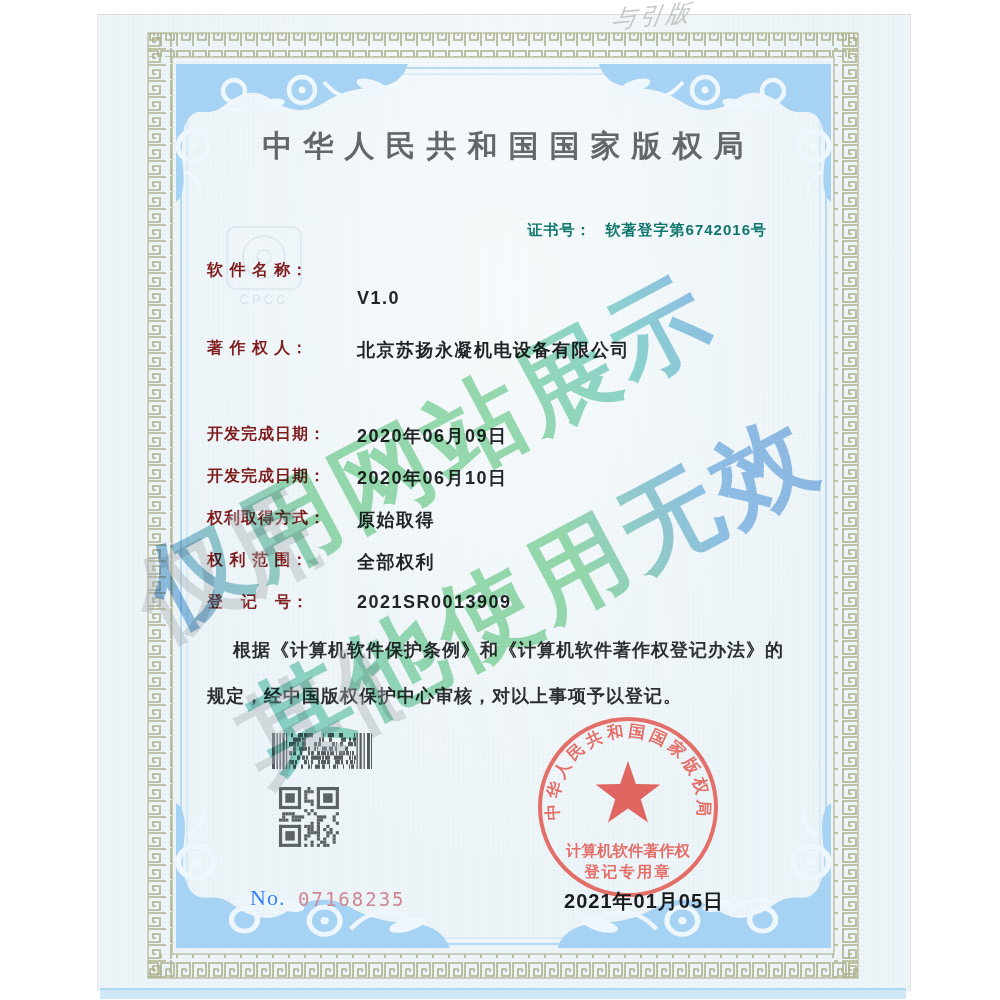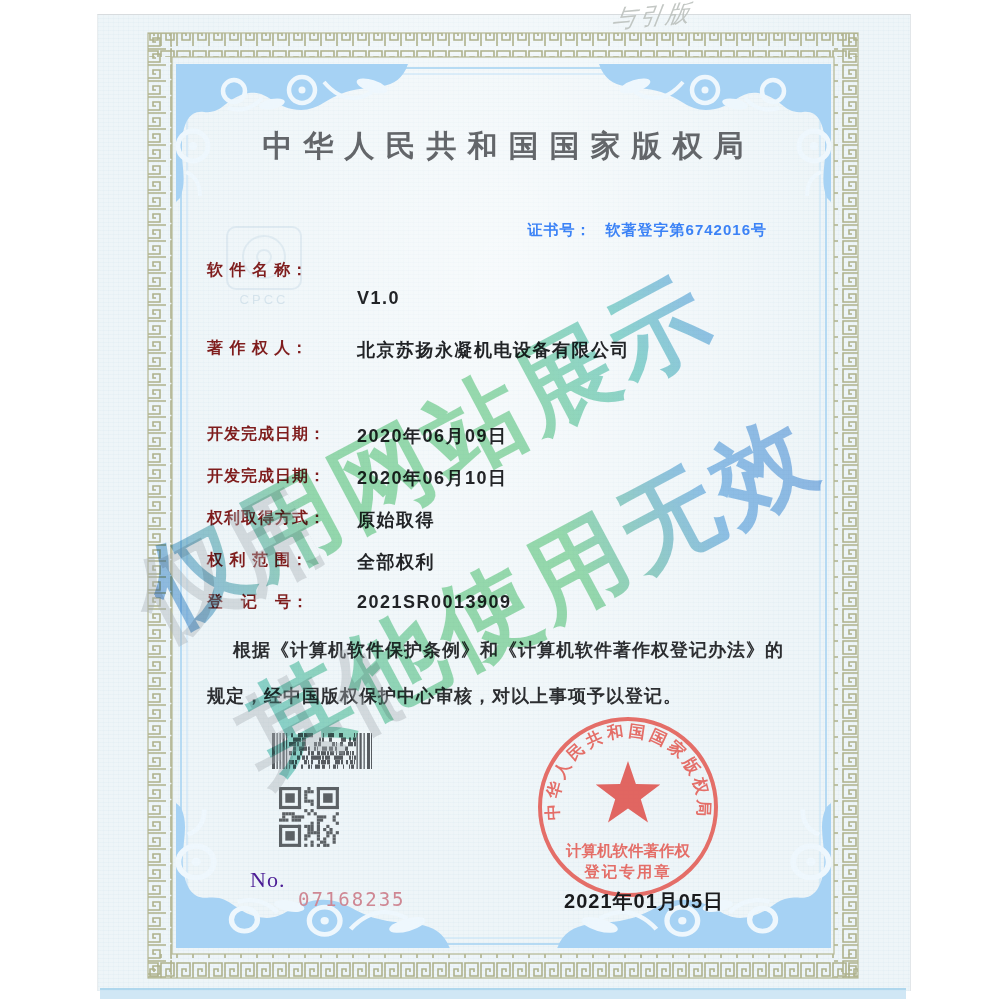--- a/index.html
+++ b/index.html
@@ -22,35 +22,35 @@
   .authority{
     position:absolute;left:173px;top:126px;width:660px;text-align:center;
     font-size:30px;font-weight:700;letter-spacing:11px;color:#63666a;text-indent:11px;
   }
   .cert-title{
     position:absolute;left:173px;top:172px;width:660px;text-align:center;
     font-size:37px;font-weight:700;letter-spacing:9px;color:#45484c;text-indent:9px;
   }
   .cert-no{
     position:absolute;top:221px;right:233px;font-size:15px;font-weight:700;
-    color:#3b82f6;letter-spacing:1px;
+    color:#0f766e;letter-spacing:1px;
   }
   .cert-no .gap{display:inline-block;width:14px;}
   .field-label{
     position:absolute;left:207px;font-size:16px;font-weight:700;color:#7f1d1d;letter-spacing:1px;white-space:pre;
   }
   .field-value{
     position:absolute;left:357px;font-size:18px;font-weight:700;color:#222427;letter-spacing:1.5px;white-space:pre;
   }
   .statement-line{
     position:absolute;font-size:18px;font-weight:600;color:#2c2e31;letter-spacing:1px;white-space:pre;
   }
   .no-line-label{
-    position:absolute;left:250px;top:867px;font-family:"Liberation Serif","DejaVu Serif",serif;
-    font-size:22px;color:#4c1d95;letter-spacing:1px;
+    position:absolute;left:250px;top:885px;font-family:"Liberation Serif","DejaVu Serif",serif;
+    font-size:22px;color:#3b82f6;letter-spacing:1px;
   }
   .no-line-value{
     position:absolute;left:298px;top:888px;font-family:"DejaVu Sans Mono","Liberation Mono",monospace;
     font-size:19px;color:#cf8793;letter-spacing:2px;
   }
   .issue-date{
     position:absolute;left:556px;top:888px;width:168px;text-align:right;
     font-size:20px;font-weight:700;color:#1a1b1d;letter-spacing:1px;
   }
   .seal-wrap{position:absolute;left:528px;top:707px;opacity:.92;}

